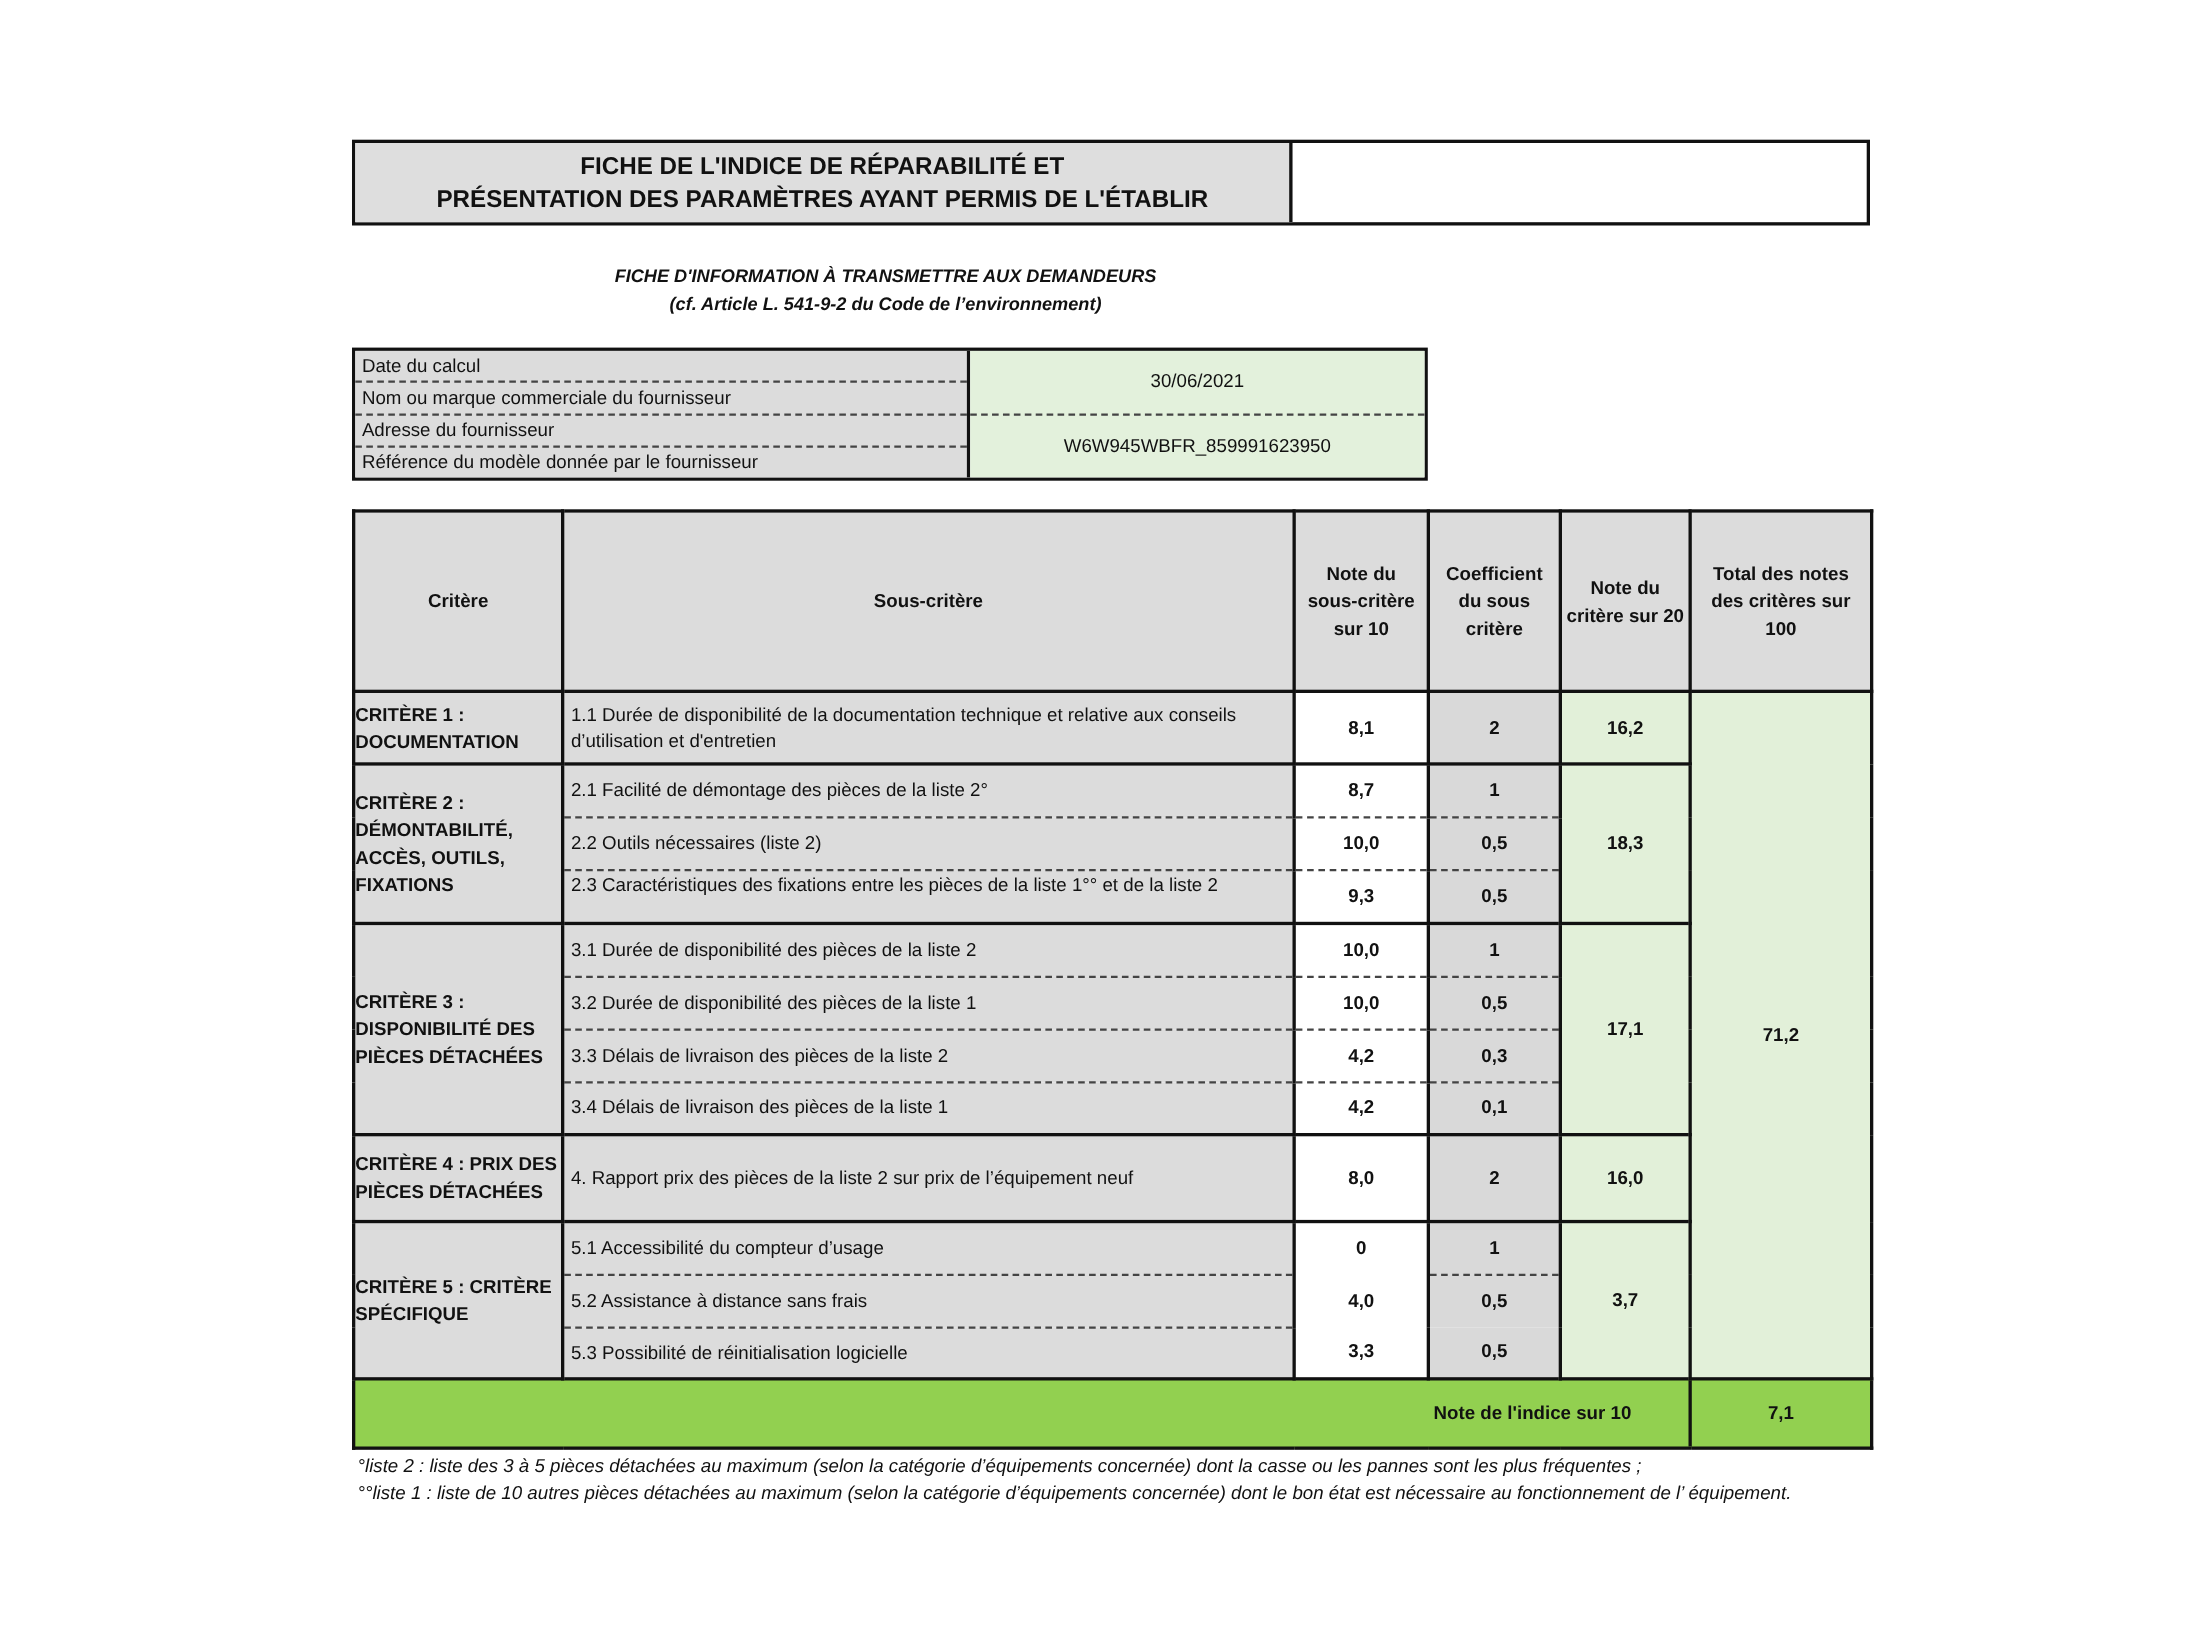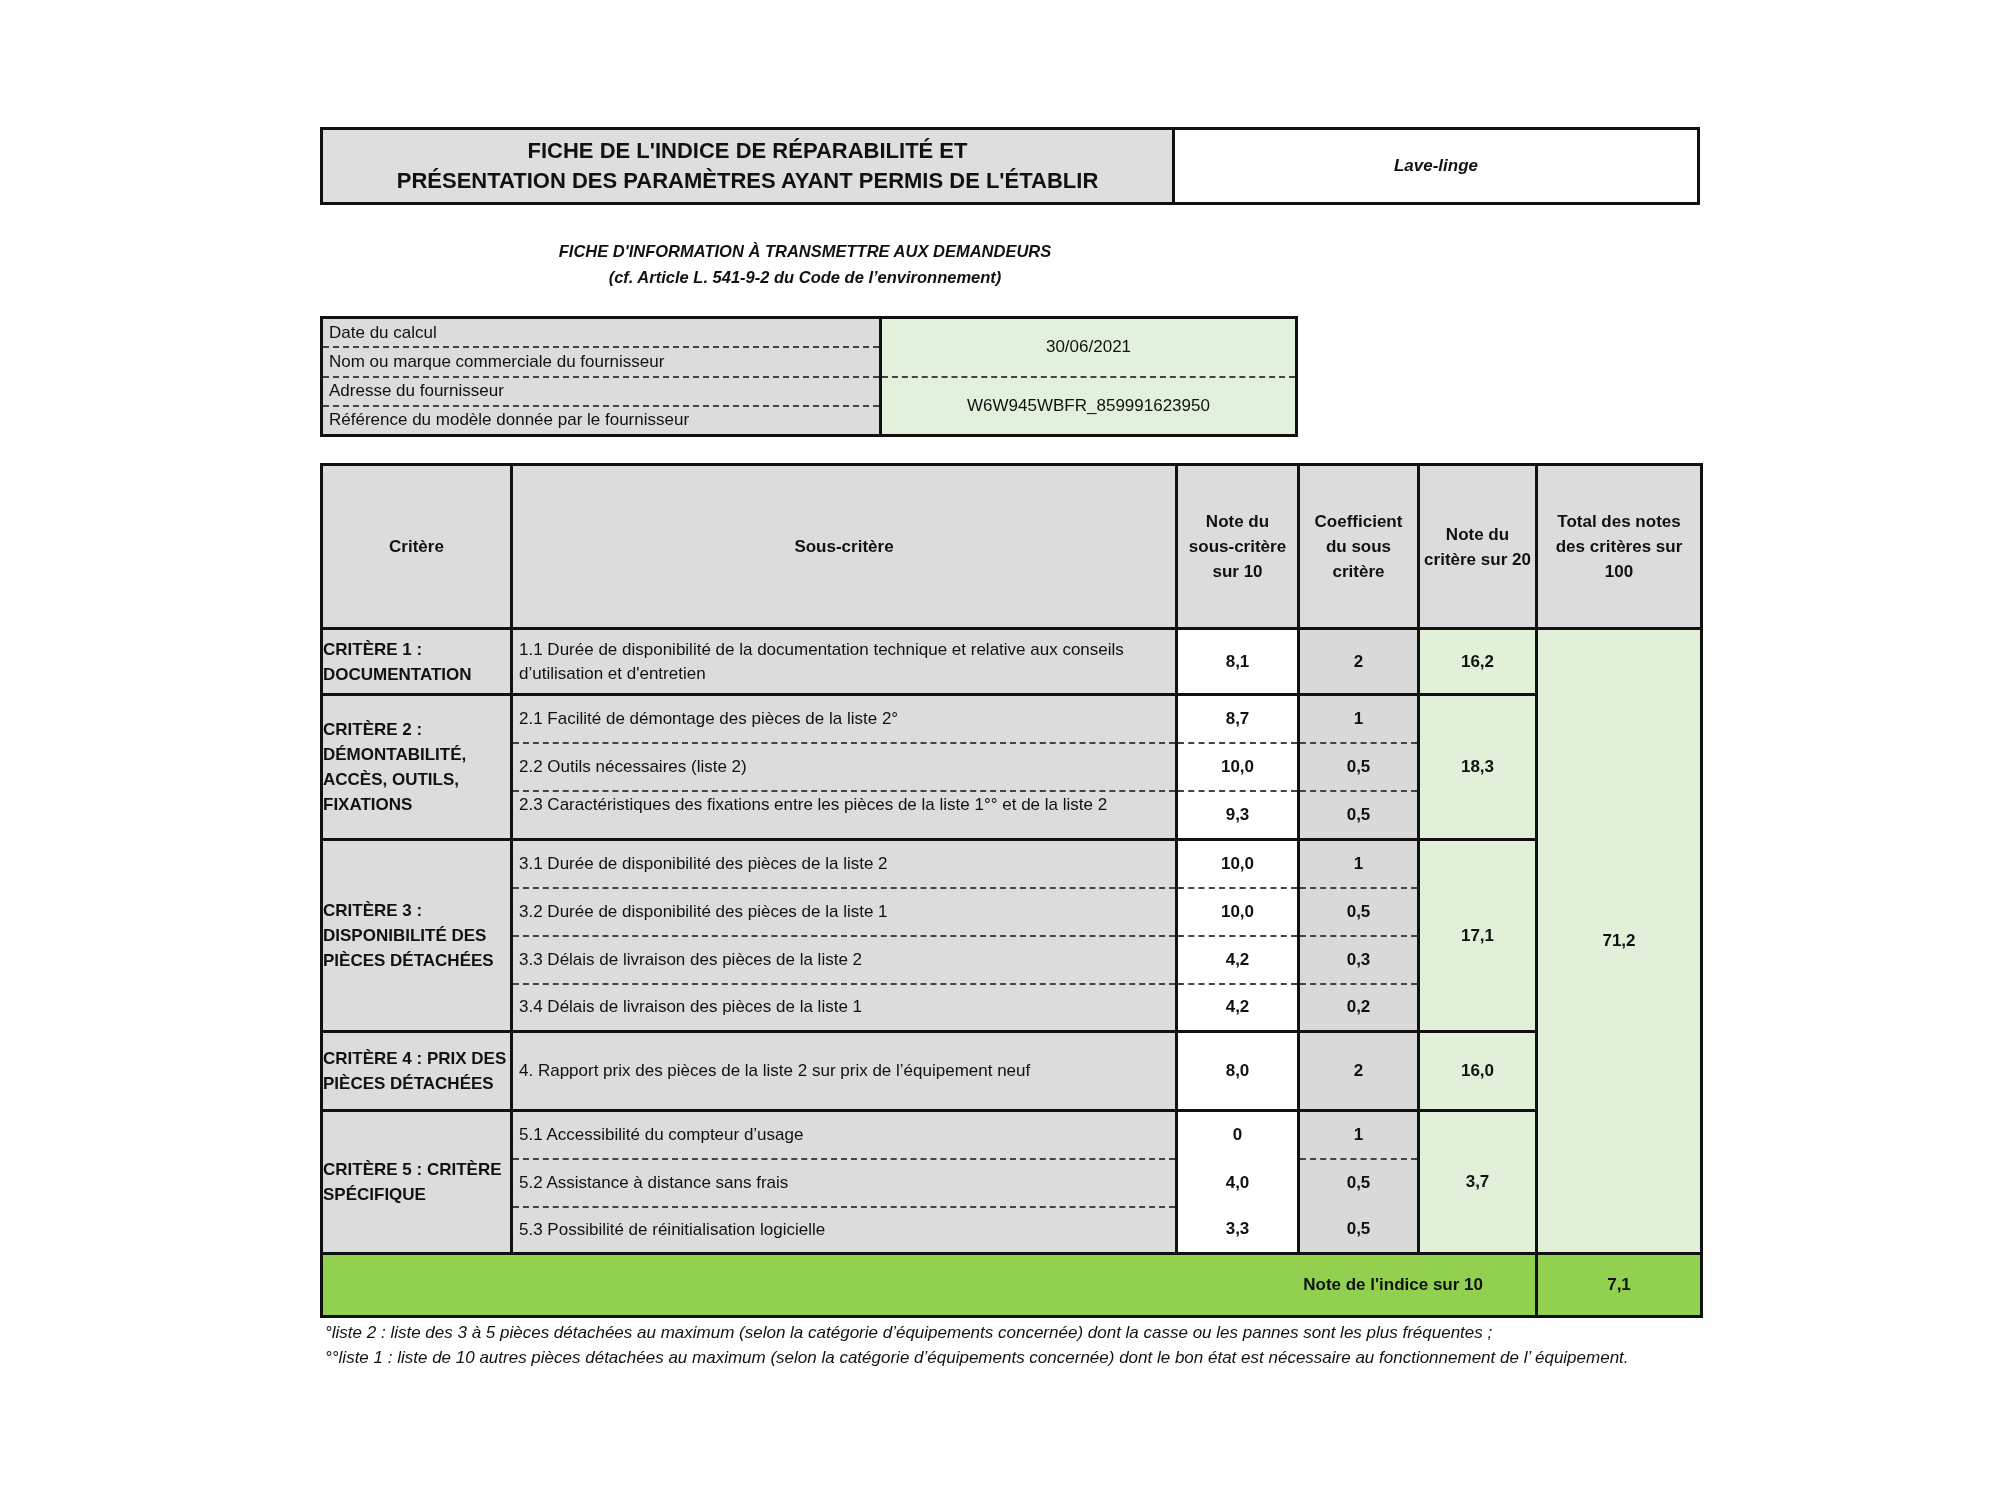--- a/index.html
+++ b/index.html
@@ -43,21 +43,20 @@
   .footnotes { position: absolute; left: 325px; top: 1320px; width: 1380px; font-style: italic; font-size: 17px; line-height: 25px; }
 </style>
 </head>
 <body>
 
 <div class="title-box">
   <div class="title-left">
     <div>FICHE DE L'INDICE DE RÉPARABILITÉ ET</div>
     <div>PRÉSENTATION DES PARAMÈTRES AYANT PERMIS DE L'ÉTABLIR</div>
   </div>
-  <div class="title-right">Lave-linge</div>
 </div>
 
 <div class="subheading">
   <div>FICHE D'INFORMATION À TRANSMETTRE AUX DEMANDEURS</div>
   <div>(cf. Article L. 541-9-2 du Code de l’environnement)</div>
 </div>
 
 <div class="info-table">
   <div class="info-labels">
     <div class="info-cell">Date du calcul</div>
@@ -131,21 +130,21 @@
       <td class="coef">0,5</td>
     </tr>
     <tr style="height:48px" class="dashed dashed-top">
       <td class="sub">3.3 Délais de livraison des pièces de la liste 2</td>
       <td class="note">4,2</td>
       <td class="coef">0,3</td>
     </tr>
     <tr style="height:48px" class="dashed-top">
       <td class="sub">3.4 Délais de livraison des pièces de la liste 1</td>
       <td class="note">4,2</td>
-      <td class="coef">0,2</td>
+      <td class="coef">0,1</td>
     </tr>
 
     <tr style="height:79px">
       <td class="crit">CRITÈRE 4 : PRIX DES PIÈCES DÉTACHÉES</td>
       <td class="sub">4. Rapport prix des pièces de la liste 2 sur prix de l’équipement neuf</td>
       <td class="note">8,0</td>
       <td class="coef">2</td>
       <td class="crit-score">16,0</td>
     </tr>
 

